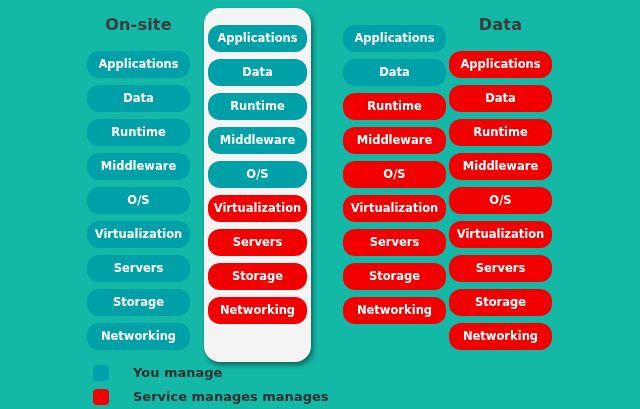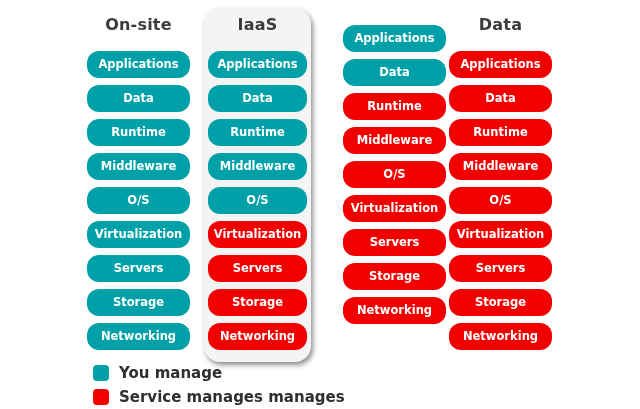--- a/index.html
+++ b/index.html
@@ -13,21 +13,21 @@
     overflow: hidden;
     font-family: "DejaVu Sans", "Liberation Sans", sans-serif;
     position: relative;
   }
 
   #stage {
     position: absolute;
     left: 0; top: 0;
     width: 640px;
     height: 409px;
-    background: #ffffff;
+    background: #14b8a6;
   }
 
   
   .highlight-card {
     position: absolute;
     left: 204px;
     top: 8px;
     width: 107px;
     height: 354px;
     background: #f4f4f4;
@@ -99,22 +99,22 @@
   }
   .legend-swatch {
     width: 16px;
     height: 16px;
     border-radius: 4px;
     flex: 0 0 auto;
   }
   .legend-swatch.teal { background: #00a0a8; }
   .legend-swatch.red  { background: #f20000; }
   .legend-label {
-    margin-left: 10px;
-    font-size: 15px;
+    margin-left: 24px;
+    font-size: 13px;
     font-weight: 700;
     color: #2f2f2f;
     white-space: nowrap;
   }
 </style>
 </head>
 <body>
 
 <div id="stage">
 
@@ -129,21 +129,20 @@
           <div class="pill teal">Runtime</div>
           <div class="pill teal">Middleware</div>
           <div class="pill teal">O/S</div>
           <div class="pill teal">Virtualization</div>
           <div class="pill teal">Servers</div>
           <div class="pill teal">Storage</div>
           <div class="pill teal">Networking</div>
         </div>
       </div>
       <div class="column col-1">
-        <div class="col-title">IaaS</div>
         <div class="pill-stack">
           <div class="pill teal">Applications</div>
           <div class="pill teal">Data</div>
           <div class="pill teal">Runtime</div>
           <div class="pill teal">Middleware</div>
           <div class="pill teal">O/S</div>
           <div class="pill red">Virtualization</div>
           <div class="pill red">Servers</div>
           <div class="pill red">Storage</div>
           <div class="pill red">Networking</div>

